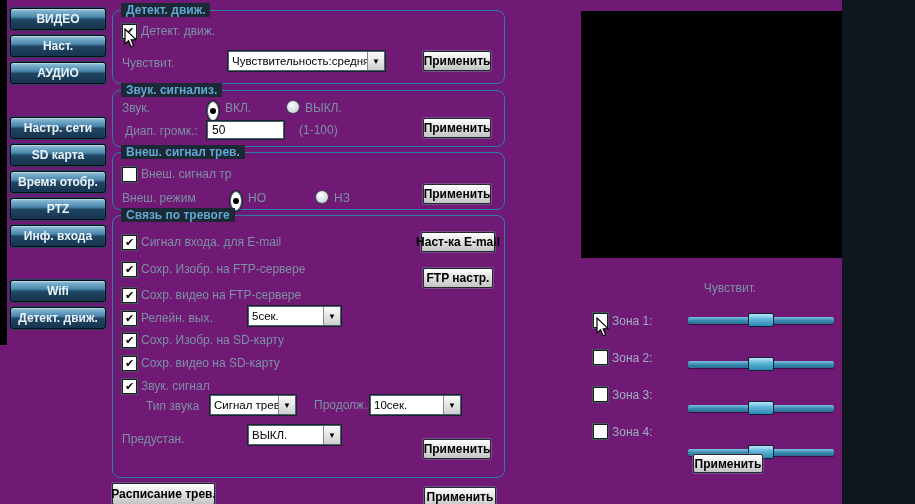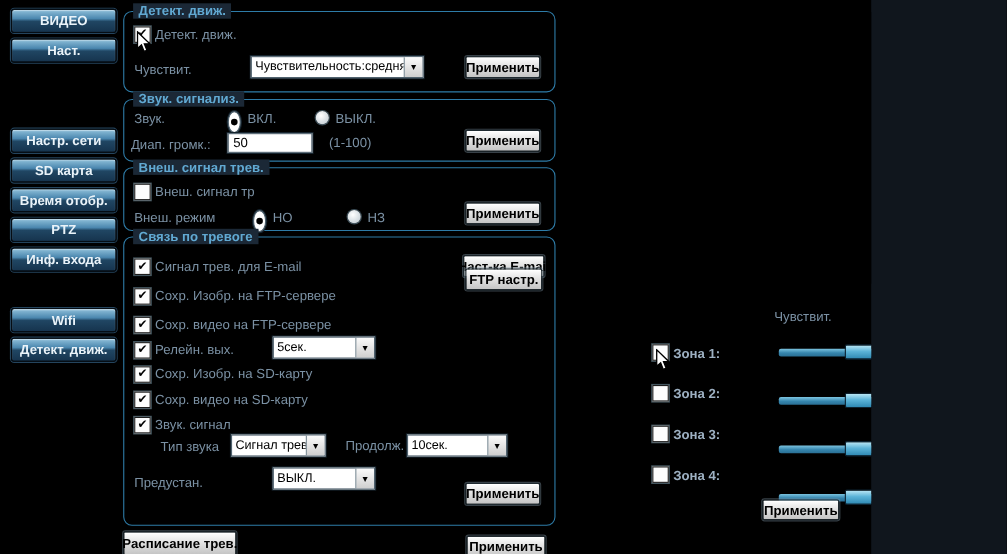--- a/index.html
+++ b/index.html
@@ -1,19 +1,19 @@
 <!DOCTYPE html>
 <html><head>
 <meta charset="utf-8">
 <style>
   html,body{margin:0;padding:0;background:#10161d;}
   #app{
-    position:relative;width:772px;height:504px;overflow:hidden;
-    background:#000000;font-family:"Liberation Sans","DejaVu Sans",sans-serif;
-    font-size:12px;padding-left:20px;-webkit-font-smoothing:antialiased;
+    position:relative;width:842px;height:504px;overflow:hidden;
+    background:#701a75;font-family:"Liberation Sans","DejaVu Sans",sans-serif;
+    font-size:12px;-webkit-font-smoothing:antialiased;
   }
   .abs{position:absolute;}
   
   .left-strip{left:0;top:0;width:7px;height:345px;background:#000;}
   
   .btn-side{
     left:10px;width:96px;height:22px;box-sizing:border-box;
     background:linear-gradient(180deg,#8fc0da 0%,#4a86ae 40%,#204663 52%,#16344e 100%);
     border:1px solid #050d14;border-radius:3px;
     box-shadow:inset 0 1px 1px rgba(255,255,255,.45),0 0 0 1px #24445d;
@@ -24,21 +24,21 @@
   }
   
   .group{
     border:1px solid #2e7ca8;border-radius:8px;box-sizing:border-box;
   }
   .legend{
     position:absolute;top:-8px;left:8px;padding:0 5px;background:#1b2836;
     color:#61a9d2;font-weight:bold;white-space:nowrap;
   }
   .lbl{color:#7b91a4;white-space:nowrap;}
-  .lbl-strong{color:#9db0c2;font-weight:bold;white-space:nowrap;}
+  .lbl-strong{color:#9db0c2;font-weight:normal;white-space:nowrap;}
   
   .cb{
     width:13px;height:13px;background:#fdfdfd;border:1px solid #1c1c1c;
     box-shadow:0 0 0 1px #44565f;box-sizing:content-box;
     display:flex;align-items:center;justify-content:center;cursor:pointer;
   }
   .cb.checked::after{content:"✔";font-size:11px;color:#000;font-weight:bold;line-height:1;}
   
   .radio{
     width:12px;height:12px;border-radius:50%;
@@ -88,20 +88,21 @@
 </style>
 </head>
 <body>
 
 <div id="app">
 
   <div class="abs left-strip"></div>
 
   <div class="abs btn-side" style="top:8px">ВИДЕО</div>
   <div class="abs btn-side" style="top:35px">Наст.</div>
+  <div class="abs btn-side" style="top:62px">АУДИО</div>
   <div class="abs btn-side" style="top:117px">Настр. сети</div>
   <div class="abs btn-side" style="top:144px">SD карта</div>
   <div class="abs btn-side" style="top:198px">PTZ</div>
   <div class="abs btn-side" style="top:171px">Время отобр.</div>
   <div class="abs btn-side" style="top:225px">Инф. входа</div>
   <div class="abs btn-side" style="top:280px">Wifi</div>
   <div class="abs btn-side" style="top:307px">Детект. движ.</div>
 
   <div class="abs group" style="left:112px;top:10px;width:393px;height:74px">
     <span class="legend">Детект. движ.</span>
@@ -115,21 +116,21 @@
     <div class="abs gbtn" style="left:310px;top:40px;width:68px;height:20px">Применить</div>
   </div>
 
   <div class="abs group" style="left:112px;top:90px;width:393px;height:57px">
     <span class="legend">Звук. сигнализ.</span>
     <span class="abs lbl" style="left:9px;top:10px">Звук.</span>
     <span class="abs radio sel" style="left:94px;top:10px"></span>
     <span class="abs lbl" style="left:112px;top:10px">ВКЛ.</span>
     <span class="abs radio" style="left:174px;top:10px"></span>
     <span class="abs lbl" style="left:192px;top:10px">ВЫКЛ.</span>
-    <span class="abs lbl" style="left:6px;top:33px">Диап. громк.:</span>
+    <span class="abs lbl" style="left:12px;top:33px">Диап. громк.:</span>
     <input class="abs tin" style="left: 94px; top: 30px; width: 77px;" value="50">
     <span class="abs lbl" style="left:186px;top:32px">(1-100)</span>
     <div class="abs gbtn" style="left:310px;top:27px;width:68px;height:20px">Применить</div>
   </div>
 
   <div class="abs group" style="left:112px;top:152px;width:393px;height:58px">
     <span class="legend">Внеш. сигнал трев.</span>
     <span class="abs cb" style="left:9px;top:14px"></span>
     <span class="abs lbl" style="left:28px;top:14px;width:94px;overflow:hidden">Внеш. сигнал тр</span>
     <span class="abs lbl" style="left:9px;top:38px">Внеш. режим</span>
@@ -137,26 +138,26 @@
     <span class="abs lbl" style="left:135px;top:38px">НО</span>
     <span class="abs radio" style="left:203px;top:38px"></span>
     <span class="abs lbl" style="left:221px;top:38px">НЗ</span>
     <div class="abs gbtn" style="left:310px;top:31px;width:68px;height:20px">Применить</div>
   </div>
 
   <div class="abs group" style="left:112px;top:215px;width:393px;height:263px">
     <span class="legend">Связь по тревоге</span>
 
     <span class="abs cb checked" style="left:9px;top:19px"></span>
-    <span class="abs lbl" style="left:28px;top:19px">Сигнал трев. для  E-mail</span>
+    <span class="abs lbl" style="left:28px;top:19px">Сигнал входа. для  E-mail</span>
     <div class="abs gbtn" style="left:308px;top:16px;width:74px;height:20px">Наст-ка E-mail</div>
 
     <span class="abs cb checked" style="left:9px;top:46px"></span>
     <span class="abs lbl" style="left:28px;top:46px">Сохр. Изобр. на FTP-сервере</span>
-    <div class="abs gbtn" style="left:310px;top:28px;width:70px;height:20px">FTP настр.</div>
+    <div class="abs gbtn" style="left:310px;top:52px;width:70px;height:20px">FTP настр.</div>
 
     <span class="abs cb checked" style="left:9px;top:72px"></span>
     <span class="abs lbl" style="left:28px;top:72px">Сохр. видео на FTP-сервере</span>
 
     <span class="abs cb checked" style="left:9px;top:95px"></span>
     <span class="abs lbl" style="left:28px;top:95px">Релейн. вых.</span>
     <div class="abs sel" style="left:135px;top:90px;width:93px">
       <span class="sel-text">5сек.</span>
       <span class="sel-arrow">▼</span>
     </div>

